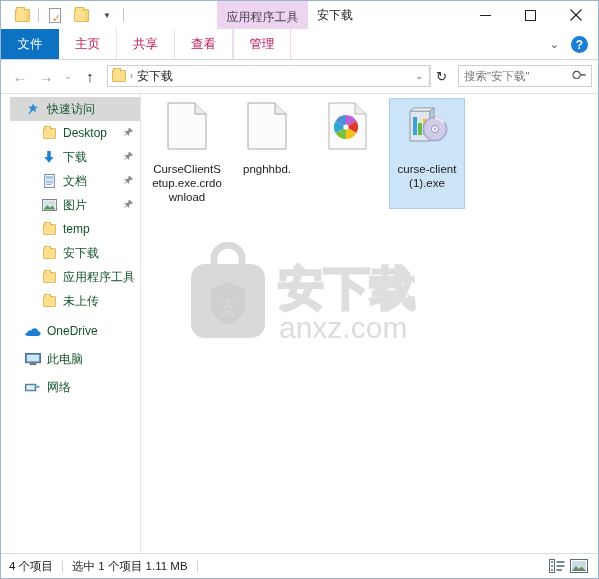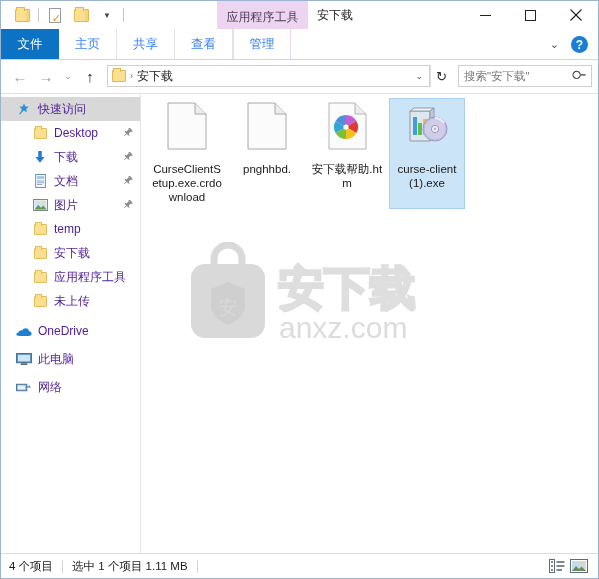--- a/index.html
+++ b/index.html
@@ -72,21 +72,21 @@
   .ribbonbar {
     height: 31px; flex: 0 0 31px;
     background: #ffffff;
     border-bottom: 1px solid #d6d6d6;
     display: flex; align-items: stretch;
     position: relative;
   }
   .tabs { display: flex; align-items: stretch; }
   .tab {
     display: flex; align-items: center; justify-content: center;
-    font-size: 12.5px; color: #3b82f6;
+    font-size: 12.5px; color: #be185d;
     padding: 0 14px; min-width: 58px;
     border-right: 1px solid #e4e4e4;
   }
   .tab.file { background: #0b72c4; color: #ffffff; border-right: none; }
   .tab.manage { background: #ffffff; border-left: 1px solid #edd5f2; border-right: 1px solid #edd5f2; }
   .ribbon-right {
     position: absolute; right: 4px; top: 0; height: 31px;
     display: flex; align-items: center; gap: 6px;
   }
   .chev-down { font-size: 11px; color: #555; padding: 0 6px; }
@@ -146,22 +146,23 @@
     flex: 1; display: flex; min-height: 0;
     border-top: 1px solid #e2e2e2;
   }
   .sidebar {
     width: 140px; flex: 0 0 140px; background: #ffffff;
     border-right: 1px solid #e4e4e4;
     padding-top: 3px; overflow: hidden;
   }
   .nav-row {
     height: 24px; display: flex; align-items: center;
-    font-size: 12px; color: #4c1d95; position: relative;
+    font-size: 12px; color: #14532d; position: relative;
     padding-right: 6px;
+    margin-left: 9px;
   }
   .nav-row.selected { background: #d8d8d8; }
   .nav-row .ico { width: 18px; display: flex; align-items: center; justify-content: center; flex: 0 0 18px; }
   .nav-row .lbl { margin-left: 5px; white-space: nowrap; }
   .nav-row .pin { margin-left: auto; color: #8d8d8d; font-size: 11px; }
   .lvl0 { padding-left: 14px; }
   .lvl1 { padding-left: 30px; align-items: center; }
 
   .mini-folder {
     position: relative; width: 13px; height: 11px;
@@ -487,21 +488,20 @@
                 <path d="M0 0 L0 -12 A12 12 0 0 1 10.4 -6 Z" fill="#c35fd6"></path>
                 <path d="M0 0 L10.4 -6 A12 12 0 0 1 10.4 6 Z" fill="#e03a2f"></path>
                 <path d="M0 0 L10.4 6 A12 12 0 0 1 0 12 Z" fill="#f2c21b"></path>
                 <path d="M0 0 L0 12 A12 12 0 0 1 -10.4 6 Z" fill="#7bbf3a"></path>
                 <path d="M0 0 L-10.4 6 A12 12 0 0 1 -10.4 -6 Z" fill="#2fa6d8"></path>
                 <path d="M0 0 L-10.4 -6 A12 12 0 0 1 0 -12 Z" fill="#4f8fd6"></path>
                 <circle cx="0" cy="0" r="2.6" fill="#ffffff"></circle>
               </g>
             </svg>
           </div>
-          <div class="tile-label">安下载帮助.htm</div>
         </div>
 
         <div class="file-tile selected">
           <div class="tile-icon">
             <svg width="46" height="46" viewBox="0 0 46 46">
               <path d="M6 8h20v30H6z" fill="#dfe6ee" stroke="#8c9bab"></path>
               <path d="M6 8l4-3h20l-4 3z" fill="#f2f5f8" stroke="#8c9bab"></path>
               <path d="M26 8l4-3v30l-4 3z" fill="#c3ccd6" stroke="#8c9bab"></path>
               <rect x="9" y="14" width="4" height="18" fill="#3fa0d8"></rect>
               <rect x="14" y="20" width="4" height="12" fill="#5fbf4a"></rect>

